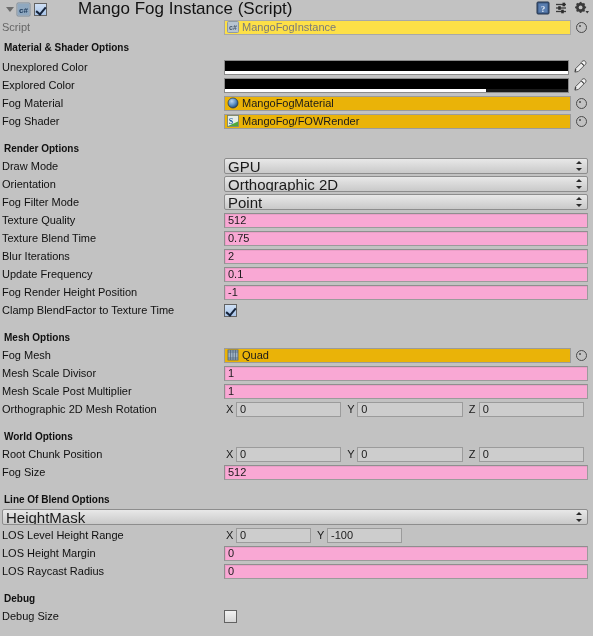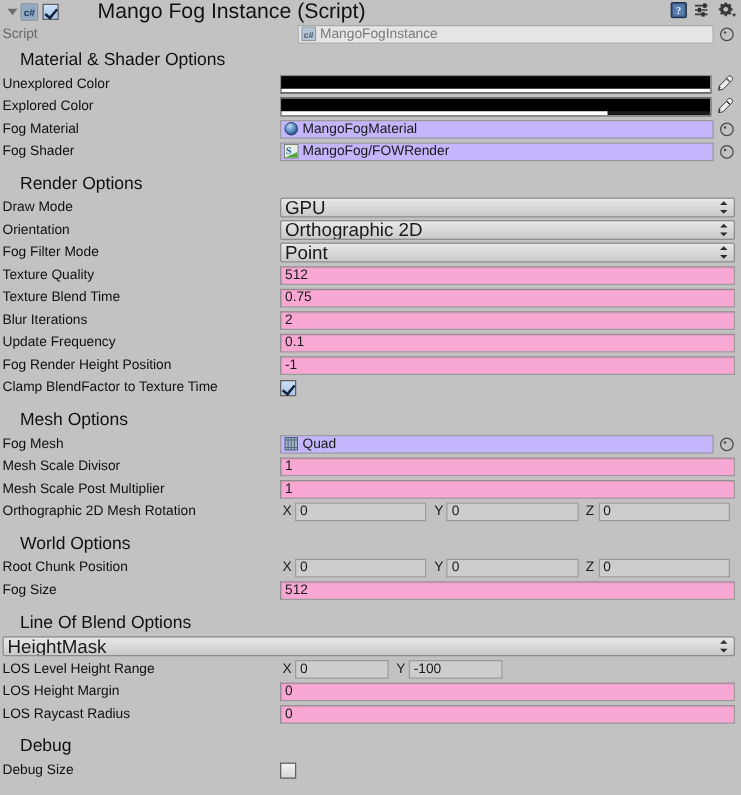--- a/index.html
+++ b/index.html
@@ -109,23 +109,23 @@
     flex: 1 1 auto;
     display: flex; align-items: center;
     padding-right: 5px;
     min-width: 0;
   }
 
   
   .section {
     height: 22px;
     display: flex; align-items: center;
-    padding-left: 16px;
-    font-weight: normal;
-    font-size: 14px;
+    padding-left: 4px;
+    font-weight: bold;
+    font-size: 10px;
     color: #101010;
   }
   .section.pad-top { height: 24px; align-items: flex-end; padding-bottom: 3px; }
 
   
   .tf {
     height: 15px;
     box-sizing: border-box;
     background: #f9a8d4;
     border: 1px solid #9b9b9b;
@@ -140,30 +140,30 @@
     white-space: nowrap;
     flex: 1 1 auto;
     min-width: 0;
   }
 
   
   .objwrap { display: flex; align-items: center; flex: 1 1 auto; min-width: 0; }
   .objfield {
     height: 15px;
     box-sizing: border-box;
-    background: #c4b5fd;
+    background: #eab308;
     border: 1px solid #9b9b9b;
     display: flex; align-items: center;
     padding: 0 2px;
     font-size: 11px;
     flex: 1 1 auto;
     min-width: 0;
     overflow: hidden; white-space: nowrap;
   }
-  .objfield.disabled { color: #7a7a7a; background: #e5e5e5; border-color: #a8a8a8; margin-left: 14px; }
+  .objfield.disabled { color: #7a7a7a; background: #fde047; border-color: #a8a8a8; }
   .objfield .oicon {
     width: 12px; height: 12px;
     flex: 0 0 12px;
     margin-right: 3px;
     display: block;
   }
   .selcircle {
     width: 14px; flex: 0 0 14px;
     height: 15px;
     display: flex; align-items: center; justify-content: center;

